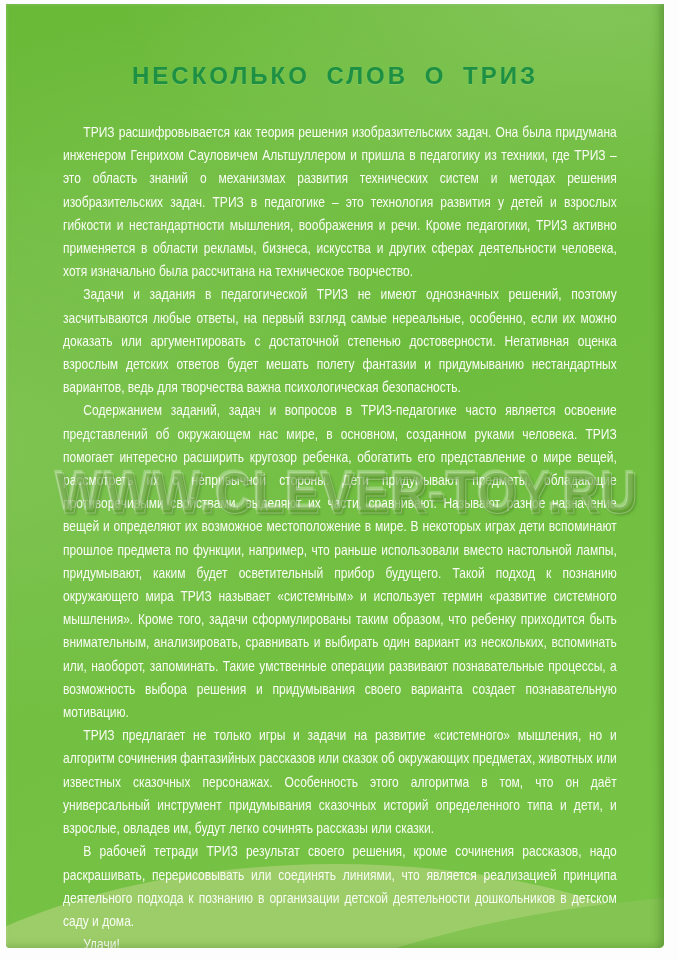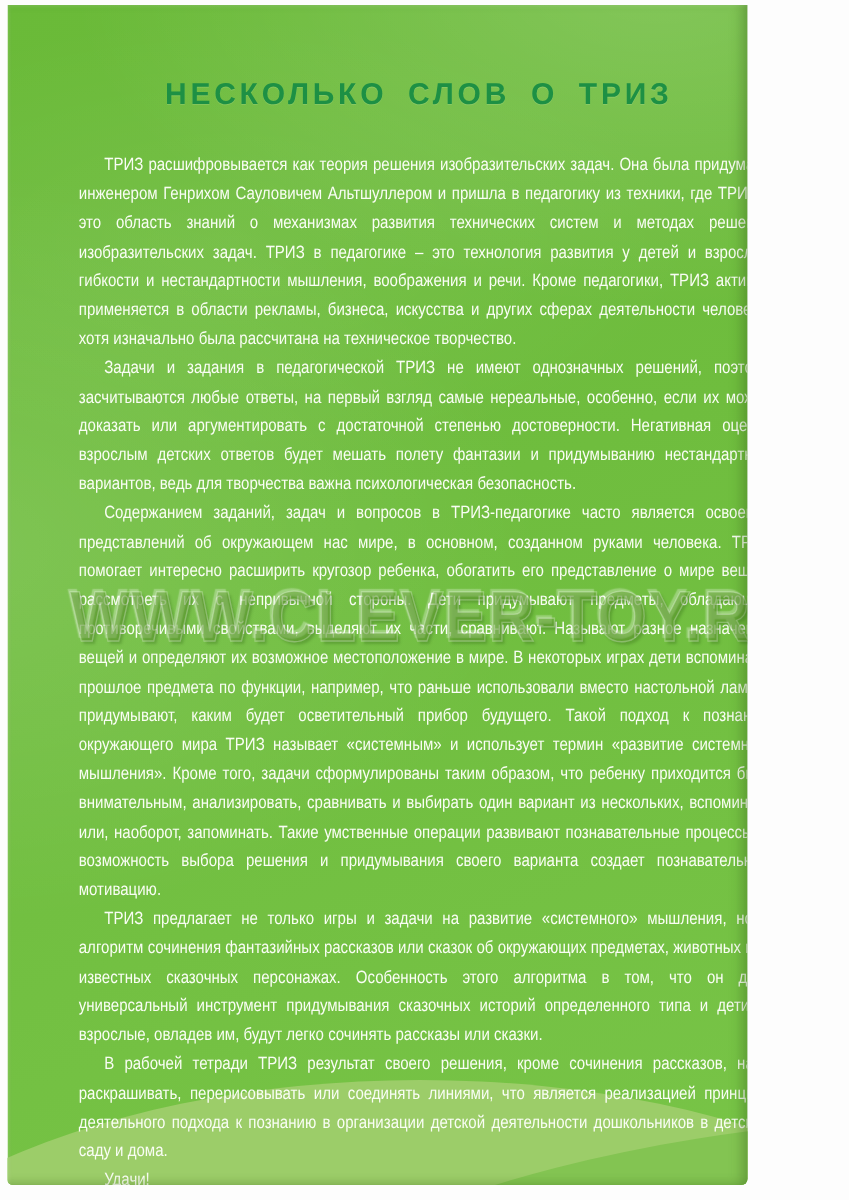--- a/index.html
+++ b/index.html
@@ -11,21 +11,21 @@
   html,body{margin:0;padding:0;}
   body{
     width:679px;height:960px;overflow:hidden;
     background:#ffffff;
     font-family:"Liberation Sans", sans-serif;
     position:relative;
   }
   
   .scan{position:absolute;inset:0;background:#fdfdfd;}
   .page{
-    position:absolute;left:6px;top:4px;width:592px;height:944px;
+    position:absolute;left:6px;top:4px;width:658px;height:944px;
     overflow:hidden;
     border-radius:0 0 5px 4px;
     background:
       radial-gradient(ellipse 760px 420px at 88% -2%, rgba(255,255,255,0.16), rgba(255,255,255,0) 62%),
       radial-gradient(ellipse 820px 520px at -8% 46%, rgba(255,255,255,0.12), rgba(255,255,255,0) 58%),
       radial-gradient(ellipse 620px 300px at 30% 20%, rgba(255,255,255,0.07), rgba(255,255,255,0) 60%),
       linear-gradient(160deg,#6aba38 0%, var(--page-green) 45%, #78c447 100%);
   }
   .page::after{ 
     content:"";position:absolute;inset:0;pointer-events:none;

